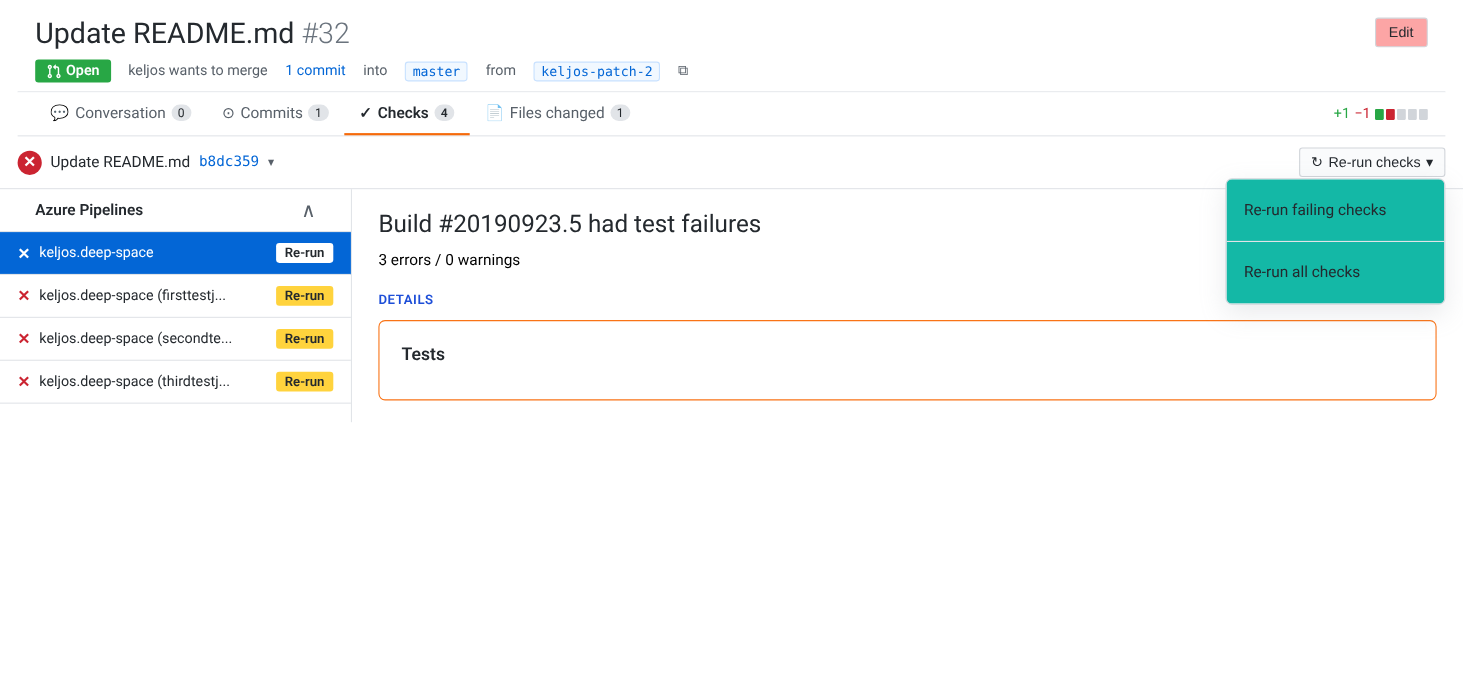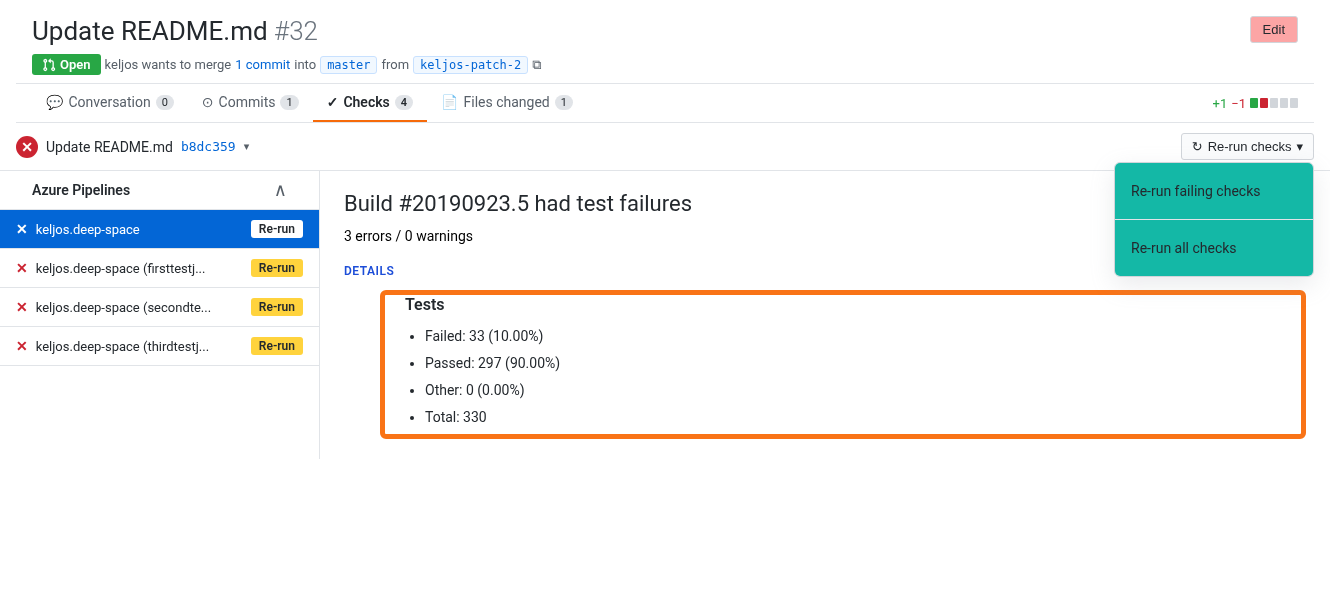--- a/index.html
+++ b/index.html
@@ -2,21 +2,21 @@
 <html><head>
   <meta charset="utf-8">
   <style>
     * { box-sizing: border-box; margin: 0; padding: 0; }
     body { font-family: -apple-system, BlinkMacSystemFont, 'Segoe UI', Roboto, sans-serif; font-size: 14px; color: #24292e; background: #fff; }
 
     .header { padding: 16px 16px 8px 16px; border-bottom: 1px solid #e1e4e8; }
     .pr-title { font-size: 26px; font-weight: 400; color: #24292e; margin-bottom: 8px; }
     .pr-title .pr-number { color: #6a737d; font-weight: 300; }
     .edit-btn { float: right; padding: 5px 12px; background: #fca5a5; border: 1px solid #d1d5da; border-radius: 3px; font-size: 13px; cursor: pointer; color: #24292e; }
-    .pr-meta { font-size: 13px; color: #586069; display: flex; align-items: center; gap: 4px; flex-wrap: wrap; }
+    .pr-meta { font-size: 13px; color: #586069; display: flex; align-items: center; gap: 16px; flex-wrap: wrap; }
     .badge-open { background: #28a745; color: #fff; border-radius: 3px; padding: 3px 10px; font-size: 13px; font-weight: 600; display: inline-flex; align-items: center; gap: 4px; }
     .branch-tag { background: #f1f8ff; color: #0366d6; border: 1px solid #c8e1ff; border-radius: 3px; padding: 1px 6px; font-size: 12px; font-family: monospace; }
     .link-blue { color: #0366d6; text-decoration: none; }
 
     .tabs { display: flex; border-bottom: 1px solid #e1e4e8; padding: 0 16px; align-items: center; background: #fff; }
     .tab { display: flex; align-items: center; gap: 5px; padding: 10px 14px; font-size: 14px; color: #586069; border-bottom: 2px solid transparent; cursor: pointer; text-decoration: none; white-space: nowrap; }
     .tab.active { color: #24292e; border-bottom: 2px solid #f66a0a; font-weight: 600; }
     .tab-count { background: #e1e4e8; color: #24292e; border-radius: 20px; padding: 1px 6px; font-size: 11px; }
     .diff-stat { margin-left: auto; display: flex; align-items: center; gap: 4px; font-size: 13px; }
     .diff-add { color: #28a745; }
@@ -50,21 +50,21 @@
 
     .main-content { flex: 1; padding: 20px 24px; overflow-y: auto; }
     .pipeline-source { font-size: 14px; color: #586069; margin-bottom: 16px; display: flex; align-items: center; gap: 6px; }
     .pipeline-source .source-name { font-weight: 600; color: #24292e; }
     .pipeline-source .status-fail { color: #cb2431; }
 
     .build-title { font-size: 22px; font-weight: 400; color: #24292e; margin-bottom: 12px; }
     .errors-link { color: #000000; text-decoration: none; font-size: 14px; display: inline-block; margin-bottom: 20px; }
     .details-label { font-size: 12px; font-weight: 600; color: #1d4ed8; text-transform: uppercase; letter-spacing: 0.5px; margin-bottom: 12px; }
 
-    .tests-box { border: 5px solid #f97316; border-radius: 6px; padding: 0 20px; margin-left: 36px; }
+    .tests-box { border: 1px solid #f97316; border-radius: 6px; padding: 20px 20px; }
     .tests-title { font-size: 16px; font-weight: 600; margin-bottom: 12px; }
     .tests-list { list-style: disc; padding-left: 20px; }
     .tests-list li { margin-bottom: 6px; font-size: 14px; color: #24292e; line-height: 1.5; }
 
     .dropdown-menu { position: absolute; right: 16px; top: 162px; background: #fff; border: 1px solid #d1d5da; border-radius: 6px; box-shadow: 0 8px 24px rgba(149,157,165,0.2); z-index: 100; min-width: 200px; overflow: hidden; }
     .dropdown-item { padding: 20px 16px; font-size: 14px; color: #24292e; cursor: pointer; background: #14b8a6; }
     .dropdown-item:first-child { border-bottom: 1px solid #e1e4e8; }
 
     .top-section { padding: 0 16px 0 16px; }
 
@@ -182,26 +182,20 @@
       <span class="re-run-badge">Re-run</span>
     </div>
   </div>
 
   <div class="main-content">
     <h2 class="build-title">Build #20190923.5 had test failures</h2>
     <a class="errors-link" href="#">3 errors / 0 warnings</a>
     <div class="details-label">DETAILS</div>
     <div class="tests-box">
       <div class="tests-title">Tests</div>
-      <ul class="tests-list">
-        <li>Failed: 33 (10.00%)</li>
-        <li>Passed: 297 (90.00%)</li>
-        <li>Other: 0 (0.00%)</li>
-        <li>Total: 330</li>
-      </ul>
     </div>
   </div>
 </div>
 
 <div class="dropdown-menu">
   <div class="dropdown-item">Re-run failing checks</div>
   <div class="dropdown-item">Re-run all checks</div>
 </div>
 
 </body></html>

